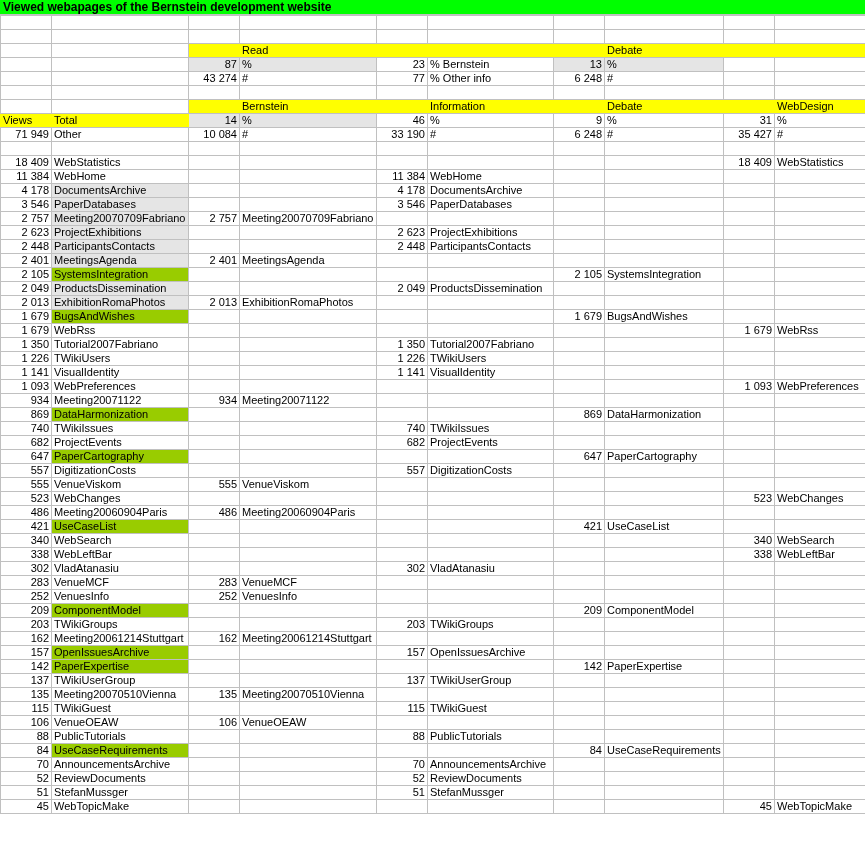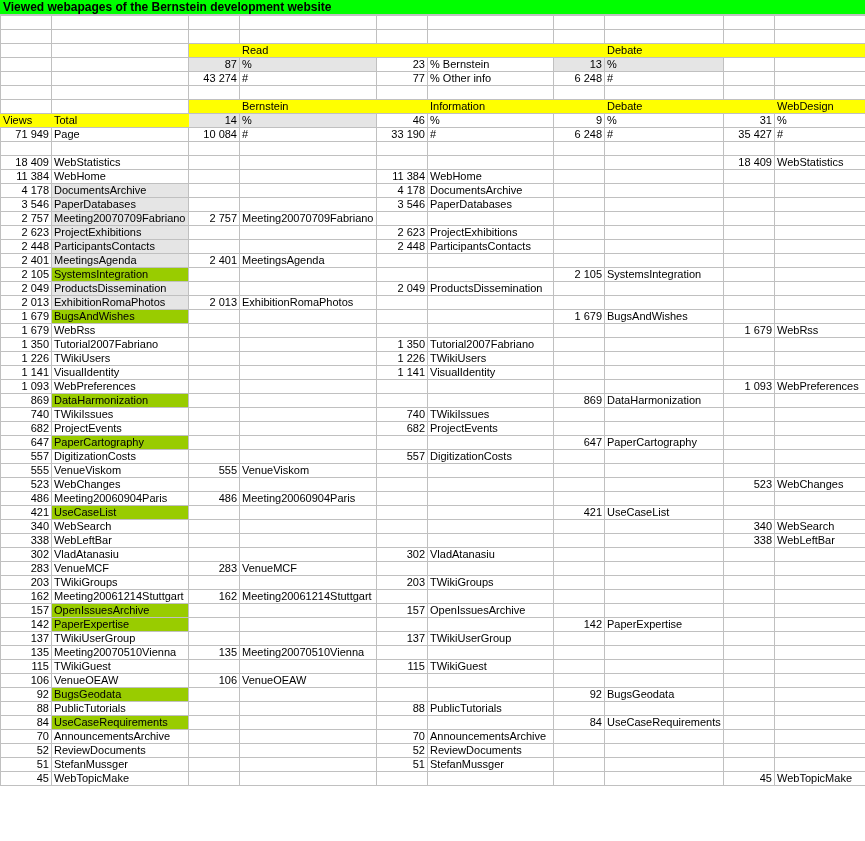--- a/index.html
+++ b/index.html
@@ -125,21 +125,21 @@
       <td class="m">%</td>
       <td class="n">46</td>
       <td>%</td>
       <td class="n">9</td>
       <td>%</td>
       <td class="n">31</td>
       <td>%</td>
     </tr>
     <tr>
       <td class="n">71 949</td>
-      <td>Page</td>
+      <td>Other</td>
       <td class="n">10 084</td>
       <td>#</td>
       <td class="n">33 190</td>
       <td>#</td>
       <td class="n">6 248</td>
       <td>#</td>
       <td class="n">35 427</td>
       <td>#</td>
     </tr>
     <tr>
@@ -352,20 +352,32 @@
         <td></td>
         <td></td>
         <td></td>
         <td></td>
         <td></td>
         <td></td>
         <td class="n">1 093</td>
         <td>WebPreferences</td>
       </tr>
       <tr>
+        <td class="n">934</td>
+        <td>Meeting20071122</td>
+        <td class="n">934</td>
+        <td>Meeting20071122</td>
+        <td></td>
+        <td></td>
+        <td></td>
+        <td></td>
+        <td></td>
+        <td></td>
+      </tr>
+      <tr>
         <td class="n">869</td>
         <td class="g">DataHarmonization</td>
         <td></td>
         <td></td>
         <td></td>
         <td></td>
         <td class="n">869</td>
         <td>DataHarmonization</td>
         <td></td>
         <td></td>
@@ -508,20 +520,44 @@
         <td class="n">283</td>
         <td>VenueMCF</td>
         <td></td>
         <td></td>
         <td></td>
         <td></td>
         <td></td>
         <td></td>
       </tr>
       <tr>
+        <td class="n">252</td>
+        <td>VenuesInfo</td>
+        <td class="n">252</td>
+        <td>VenuesInfo</td>
+        <td></td>
+        <td></td>
+        <td></td>
+        <td></td>
+        <td></td>
+        <td></td>
+      </tr>
+      <tr>
+        <td class="n">209</td>
+        <td class="g">ComponentModel</td>
+        <td></td>
+        <td></td>
+        <td></td>
+        <td></td>
+        <td class="n">209</td>
+        <td>ComponentModel</td>
+        <td></td>
+        <td></td>
+      </tr>
+      <tr>
         <td class="n">203</td>
         <td>TWikiGroups</td>
         <td></td>
         <td></td>
         <td class="n">203</td>
         <td>TWikiGroups</td>
         <td></td>
         <td></td>
         <td></td>
         <td></td>
@@ -604,32 +640,20 @@
         <td class="n">106</td>
         <td>VenueOEAW</td>
         <td></td>
         <td></td>
         <td></td>
         <td></td>
         <td></td>
         <td></td>
       </tr>
       <tr>
-        <td class="n">92</td>
-        <td class="g">BugsGeodata</td>
-        <td></td>
-        <td></td>
-        <td></td>
-        <td></td>
-        <td class="n">92</td>
-        <td>BugsGeodata</td>
-        <td></td>
-        <td></td>
-      </tr>
-      <tr>
         <td class="n">88</td>
         <td>PublicTutorials</td>
         <td></td>
         <td></td>
         <td class="n">88</td>
         <td>PublicTutorials</td>
         <td></td>
         <td></td>
         <td></td>
         <td></td>

